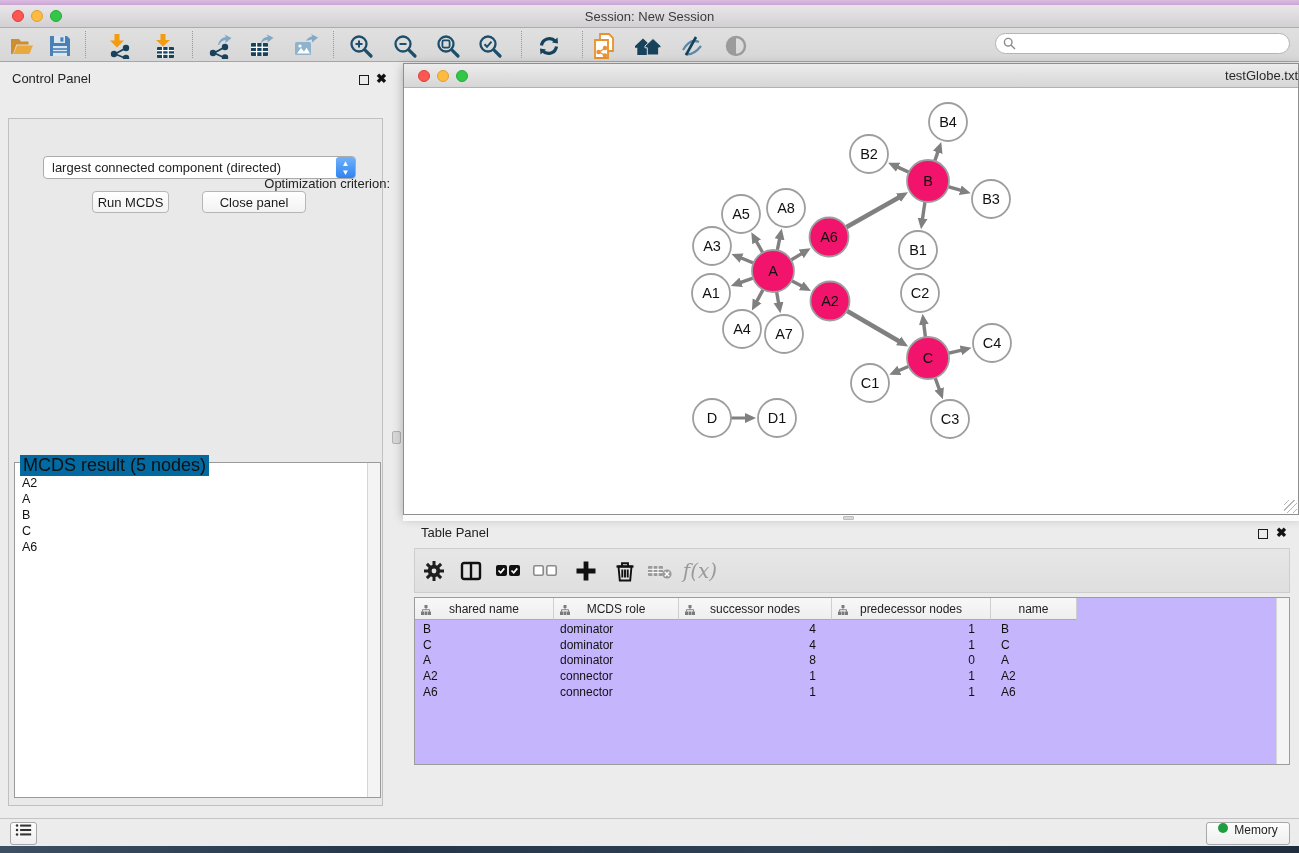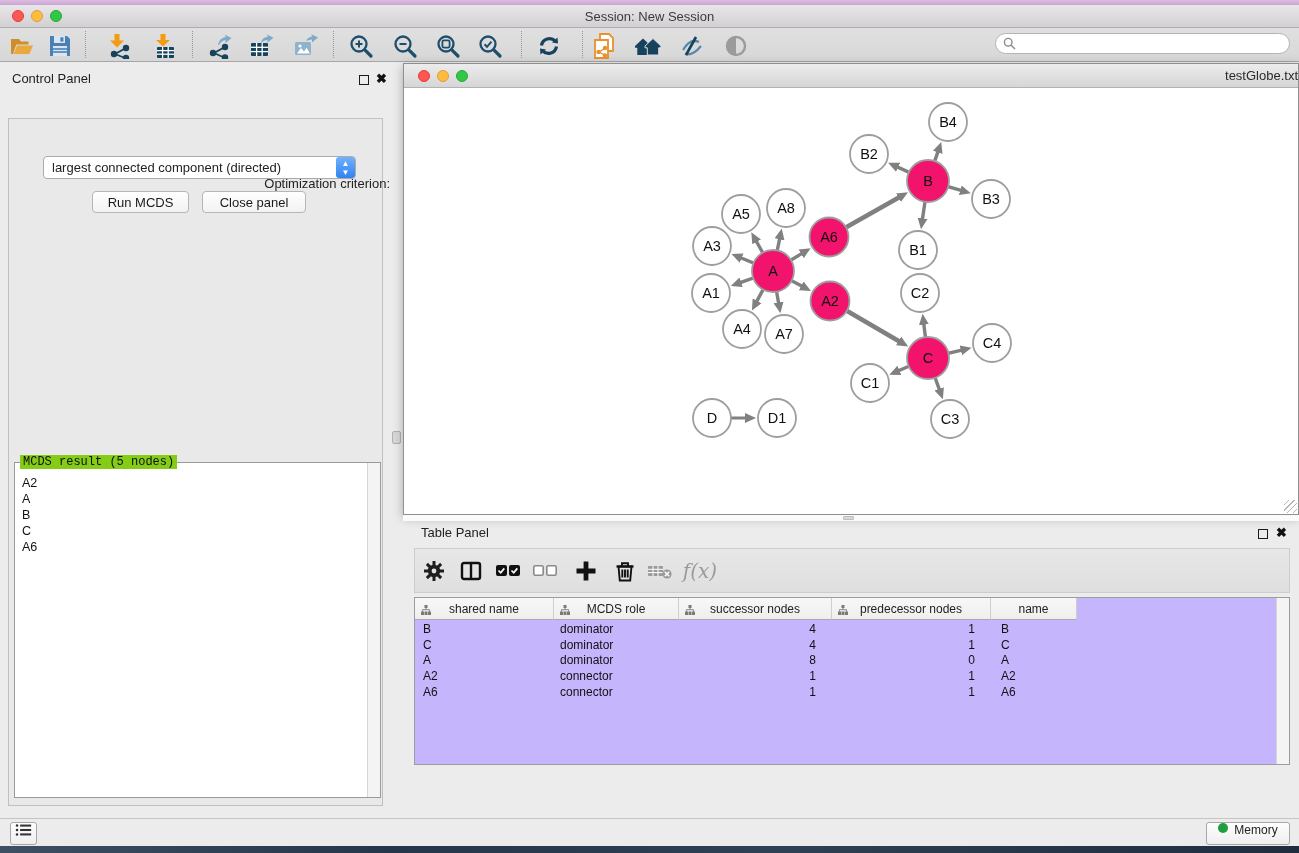--- a/index.html
+++ b/index.html
@@ -29,21 +29,21 @@
   .tabgroup .tab:first-child{border-left:1px solid #b6b6b6;border-radius:4px 0 0 4px;}
   .tabgroup .tab:last-child{border-radius:0 4px 4px 0;}
   .tabgroup .tab.active{background:linear-gradient(#6fb1fa,#3187f7);border-color:#3d8ff5;color:#fff;}
   .cp-box{left:8px;top:118px;width:375px;height:688px;border:1px solid #c0c0c0;background:#e9e9e9;}
   .opt-label{left:0;top:134px;width:390px;text-align:right;margin-top:42px;}
   .select{left:43px;top:156px;width:313px;height:23px;background:#fff;border:1px solid #ababab;border-radius:4px;display:flex;align-items:center;}
   .select .val{flex:1;padding-left:8px;white-space:nowrap;overflow:hidden;}
   .select .step{width:19px;height:21px;margin:0;border-radius:3px;background:linear-gradient(#71b1fa,#2f83f2);color:#fff;font-size:8px;line-height:9px;display:flex;flex-direction:column;align-items:center;justify-content:center;}
   .btn{background:linear-gradient(#ffffff,#f2f2f2);border:1px solid #b6b6b6;border-radius:4px;height:22px;display:flex;align-items:center;justify-content:center;color:#1a1a1a;}
   .groupbox{left:14px;top:462px;width:367px;height:336px;border:1px solid #9a9a9a;background:#fff;}
-  .groupbox .legend{position:absolute;top:-8px;left:5px;background:#84cc16;padding:0 3px;font-size:12px;color:#111;font-family:Liberation Mono, monospace;}
+  .groupbox .legend{position:absolute;top:-8px;left:5px;background:#0369a1;padding:0 3px;font-size:18px;color:#111;}
   .mcds-list{position:absolute;left:0;top:3px;right:13px;bottom:0;padding:9px 0 0 7px;font-size:12.5px;line-height:16px;color:#111;}
   .vscroll{position:absolute;top:0;right:0;bottom:0;width:13px;background:#f4f4f4;border-left:1px solid #d6d6d6;}
   
   .vsplit-handle{left:392px;top:431px;width:9px;height:13px;background:#d8d8d8;border:1px solid #b2b2b2;border-radius:2px;}
   .hsplit{left:403px;top:515px;width:896px;height:6px;background:#fbfbfb;}
   .hsplit-handle{left:843px;top:516px;width:11px;height:4px;background:#d8d8d8;border:1px solid #bdbdbd;border-radius:1px;}
   
   .netwin{left:403px;top:63px;width:896px;height:452px;border:1px solid #8f8f8f;background:#fff;box-shadow:0 3px 10px rgba(0,0,0,.28);}
   .netwin-titlebar{position:absolute;left:0;top:0;right:0;height:24px;background:linear-gradient(#ececec,#d6d6d6);border-bottom:1px solid #b2b2b2;}
   .netwin-canvas{position:absolute;left:0;top:24px;right:0;bottom:0;background:#fff;overflow:hidden;}
@@ -251,21 +251,21 @@
   <div class="abs close-ico" style="left:376px;top:71px;">✖</div>
   <div class="abs cp-box"></div>
   <div class="abs opt-label">Optimization criterion:</div>
   <div class="abs select">
     <span class="val">largest connected component (directed)</span>
     <span class="step">
         <span>▲</span>
         <span>▼</span>
       </span>
   </div>
-  <div class="abs btn" style="left:92px;top:191px;width:97px;">Run MCDS</div>
+  <div class="abs btn" style="left:92px;top:191px;width:77px;">Run MCDS</div>
   <div class="abs btn" style="left:202px;top:191px;width:104px;">Close panel</div>
   <div class="abs groupbox">
     <span class="legend">MCDS result (5 nodes)</span>
     <div class="mcds-list">
         <div>A2</div>
         <div>A</div>
         <div>B</div>
         <div>C</div>
         <div>A6</div>
       </div>

